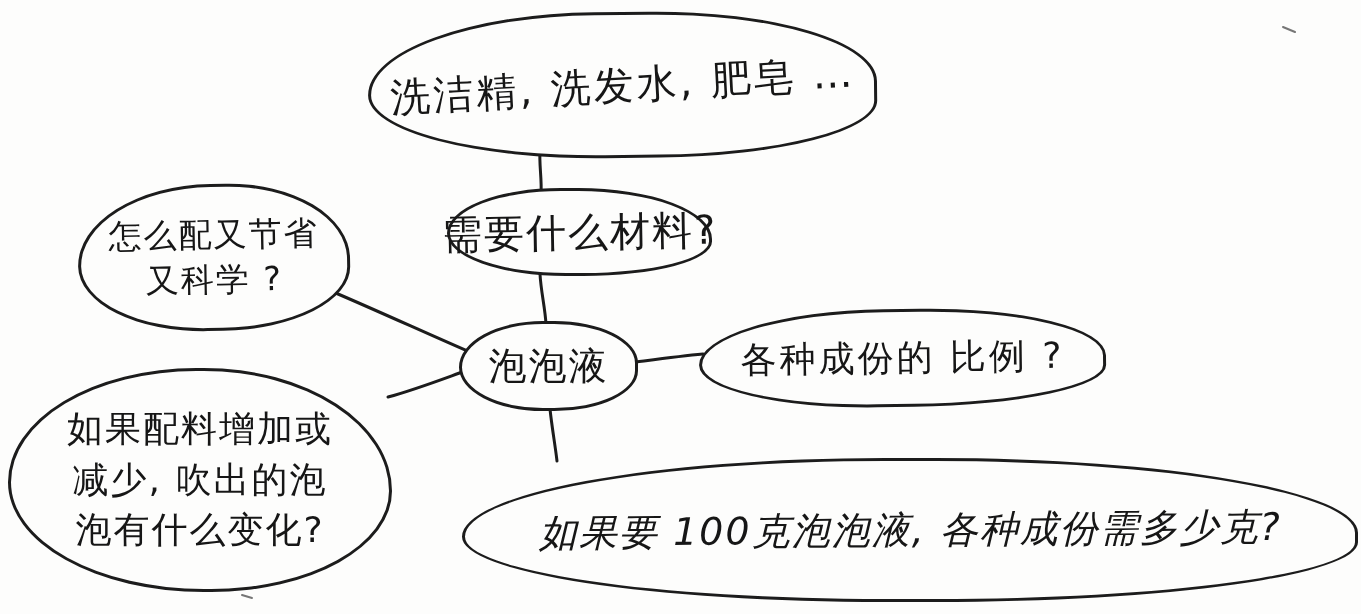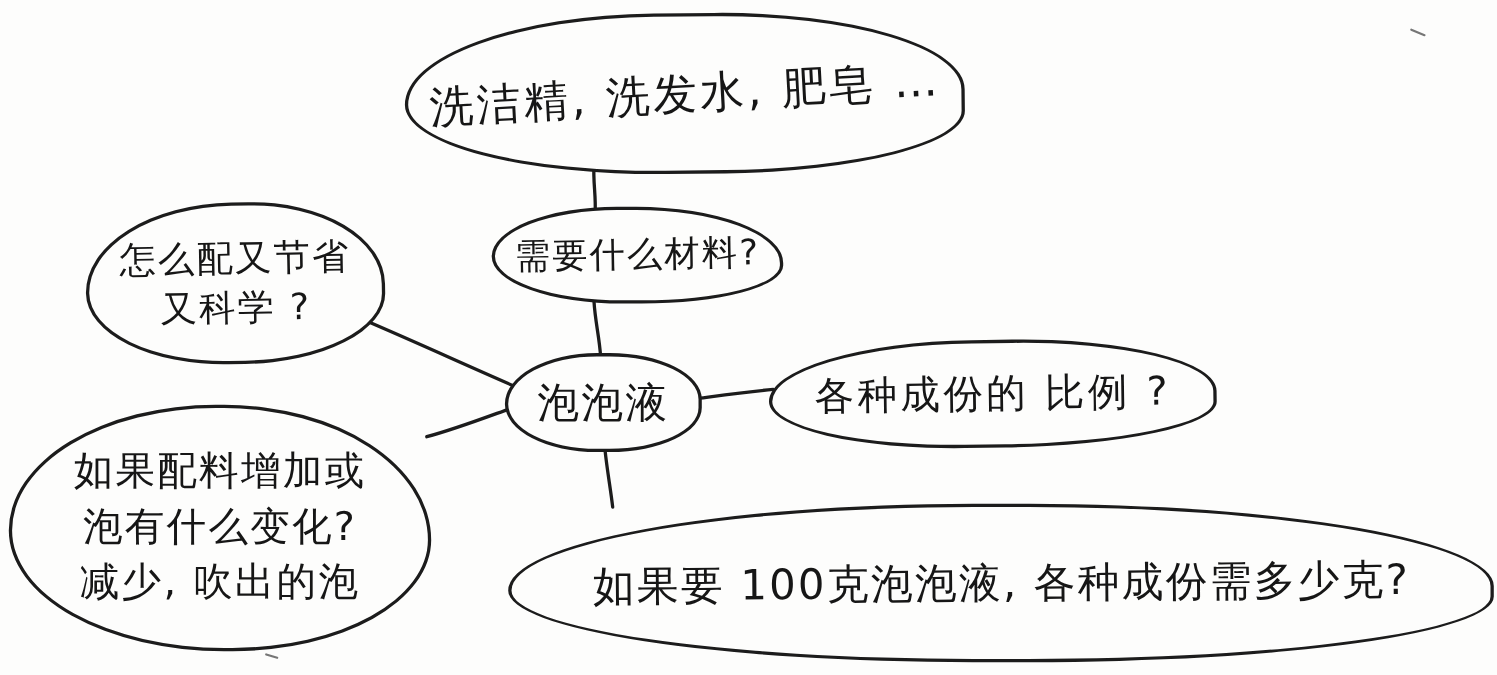--- a/index.html
+++ b/index.html
@@ -46,21 +46,21 @@
     transform: rotate(-0.6deg);
     font-size: 40px;
     letter-spacing: 3px;
   }
   .node-examples span { transform: rotate(-2.5deg); }
 
   
   .node-materials {
     left: 447px; top: 188px; width: 265px; height: 88px;
     border-radius: 46% 54% 52% 48% / 55% 62% 42% 52%;
-    font-size: 32px;
+    font-size: 40px;
     letter-spacing: 2px;
   }
   .node-materials span { transform: rotate(-1deg); }
 
   
   .node-center {
     left: 459px; top: 321px; width: 179px; height: 90px;
     border-radius: 50% 50% 50% 50% / 55% 50% 48% 52%;
     font-size: 38px;
     letter-spacing: 2px;
@@ -94,20 +94,21 @@
     font-size: 36px;
     letter-spacing: 3px;
   }
 
   
   .node-grams {
     left: 462px; top: 458px; width: 896px; height: 144px;
     border-radius: 50% 50% 50% 50% / 58% 55% 44% 48%;
     font-size: 38px;
     letter-spacing: 2px;
+    font-style: italic;
   }
   .node-grams span { transform: rotate(-0.5deg); }
 </style>
 </head>
 <body>
 
 <div class="canvas">
 
   <svg class="connectors" viewBox="0 0 1361 614">
     <g fill="none" stroke="#1c1c1c" stroke-width="3" stroke-linecap="round">
@@ -134,22 +135,22 @@
     <span>泡泡液</span>
   </div>
 
   <div class="bubble node-economical">
     <span>怎么配又节省</span>
     <span>又科学 ?</span>
   </div>
 
   <div class="bubble node-change">
     <span>如果配料增加或</span>
+    <span>减少, 吹出的泡</span>
     <span>泡有什么变化?</span>
-    <span>减少, 吹出的泡</span>
   </div>
 
   <div class="bubble node-proportion">
     <span>各种成份的 比例 ?</span>
   </div>
 
   <div class="bubble node-grams">
     <span>如果要 100克泡泡液, 各种成份需多少克?</span>
   </div>
 

